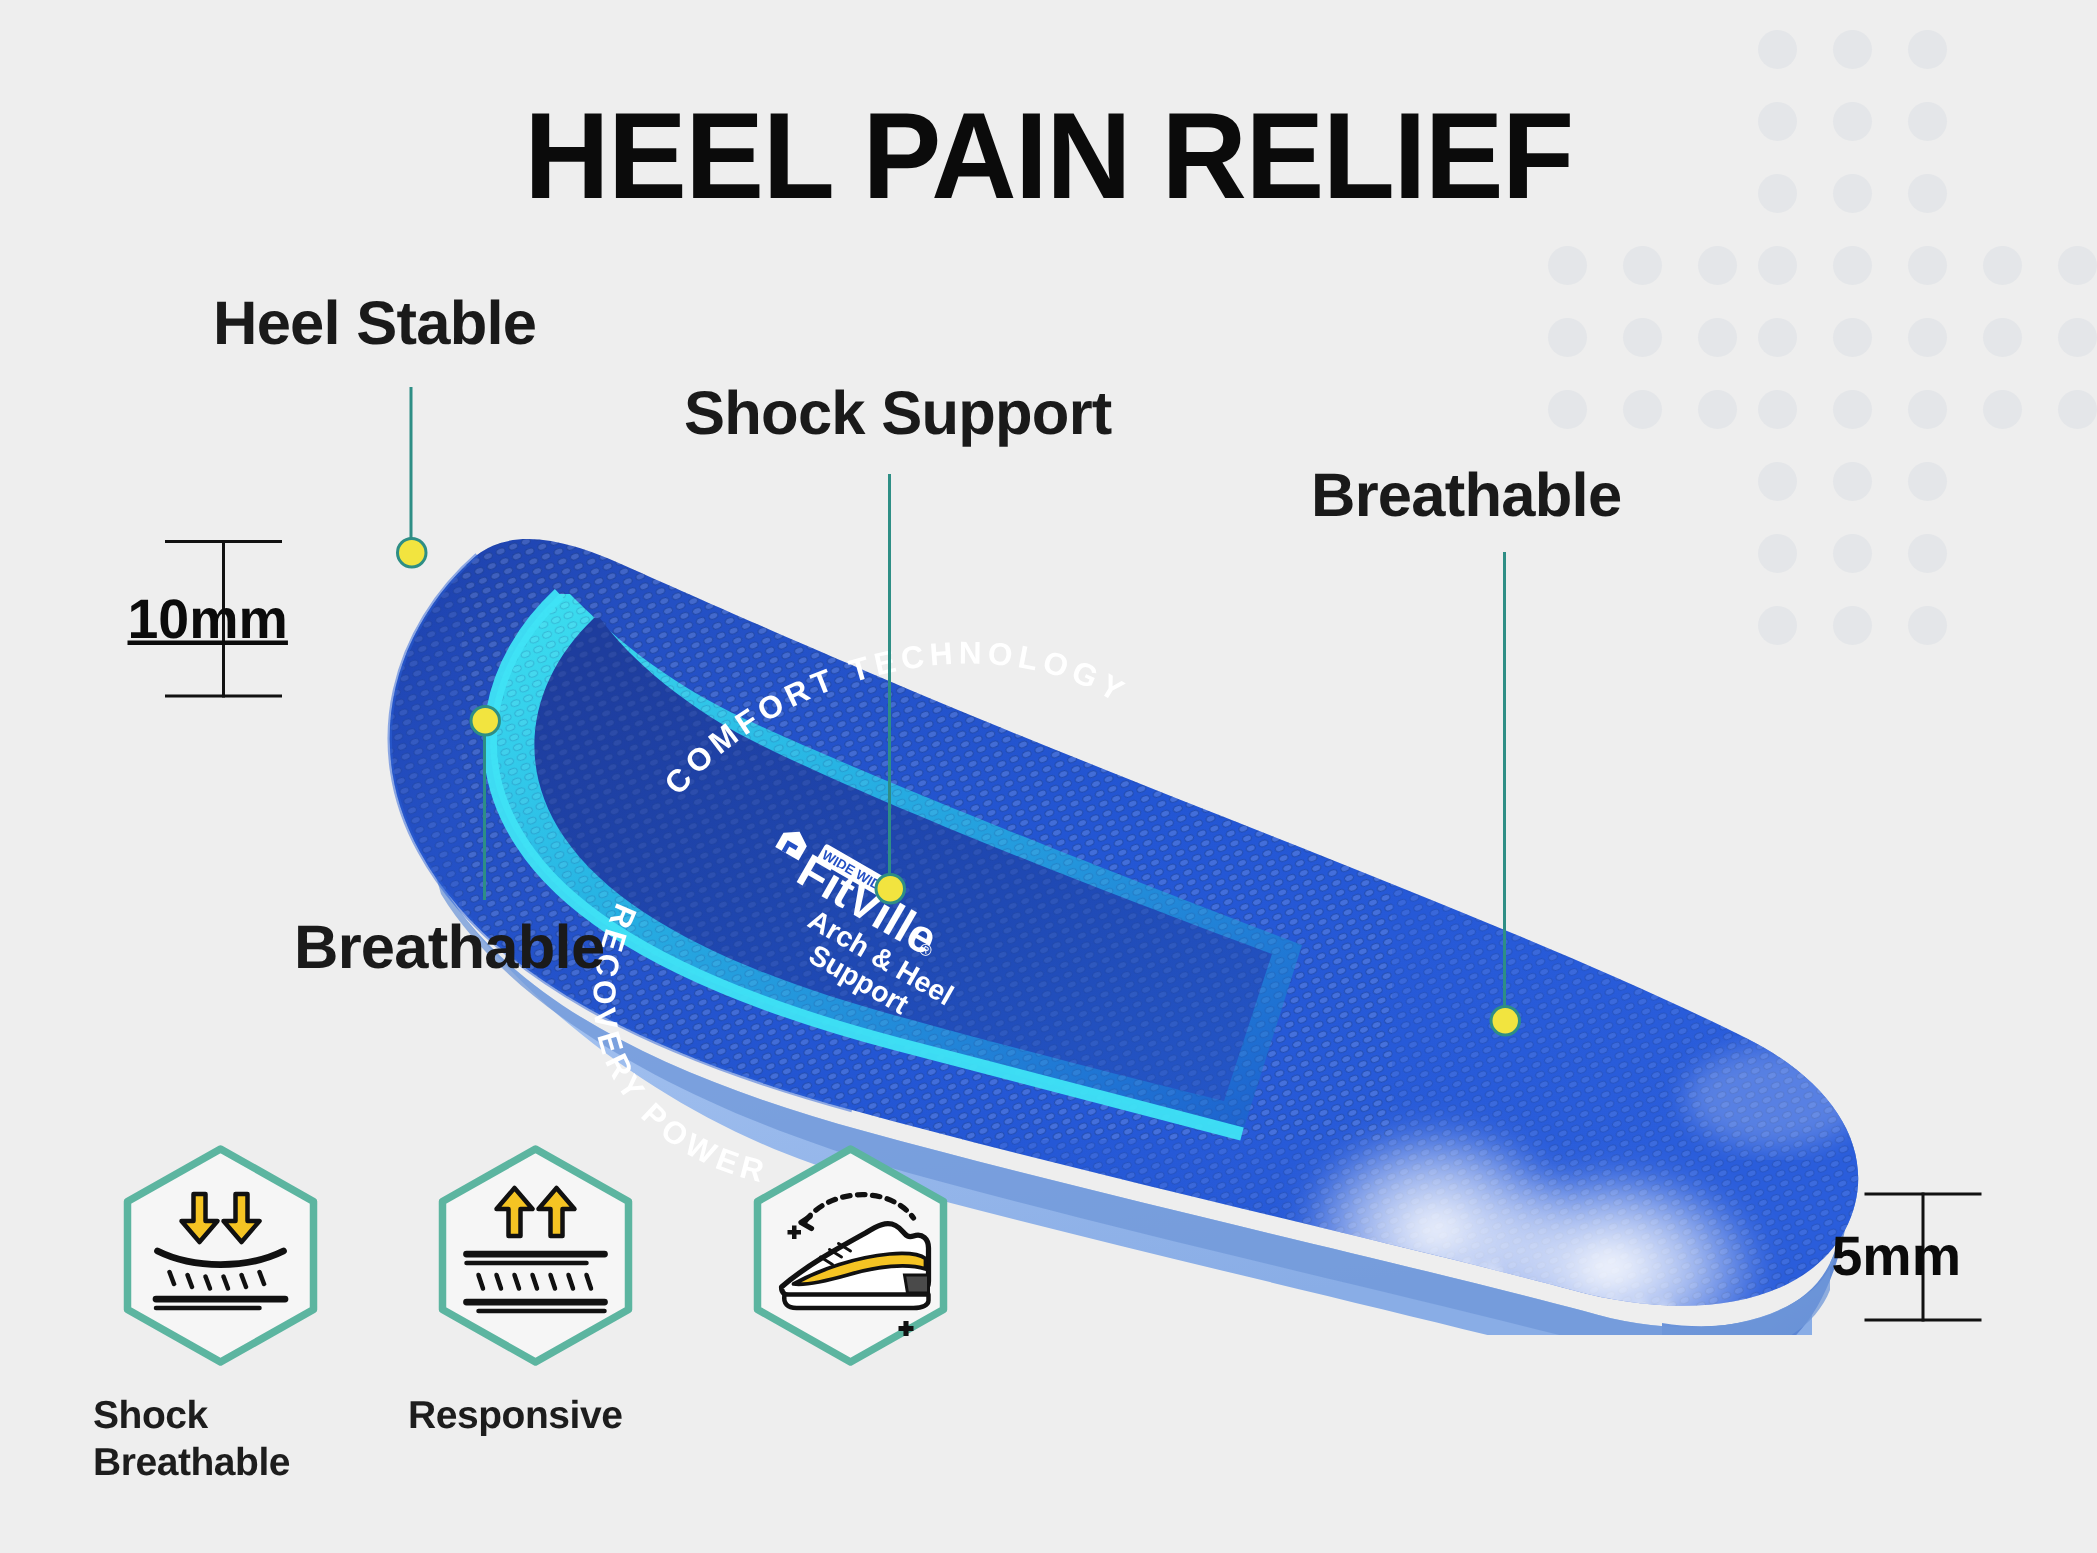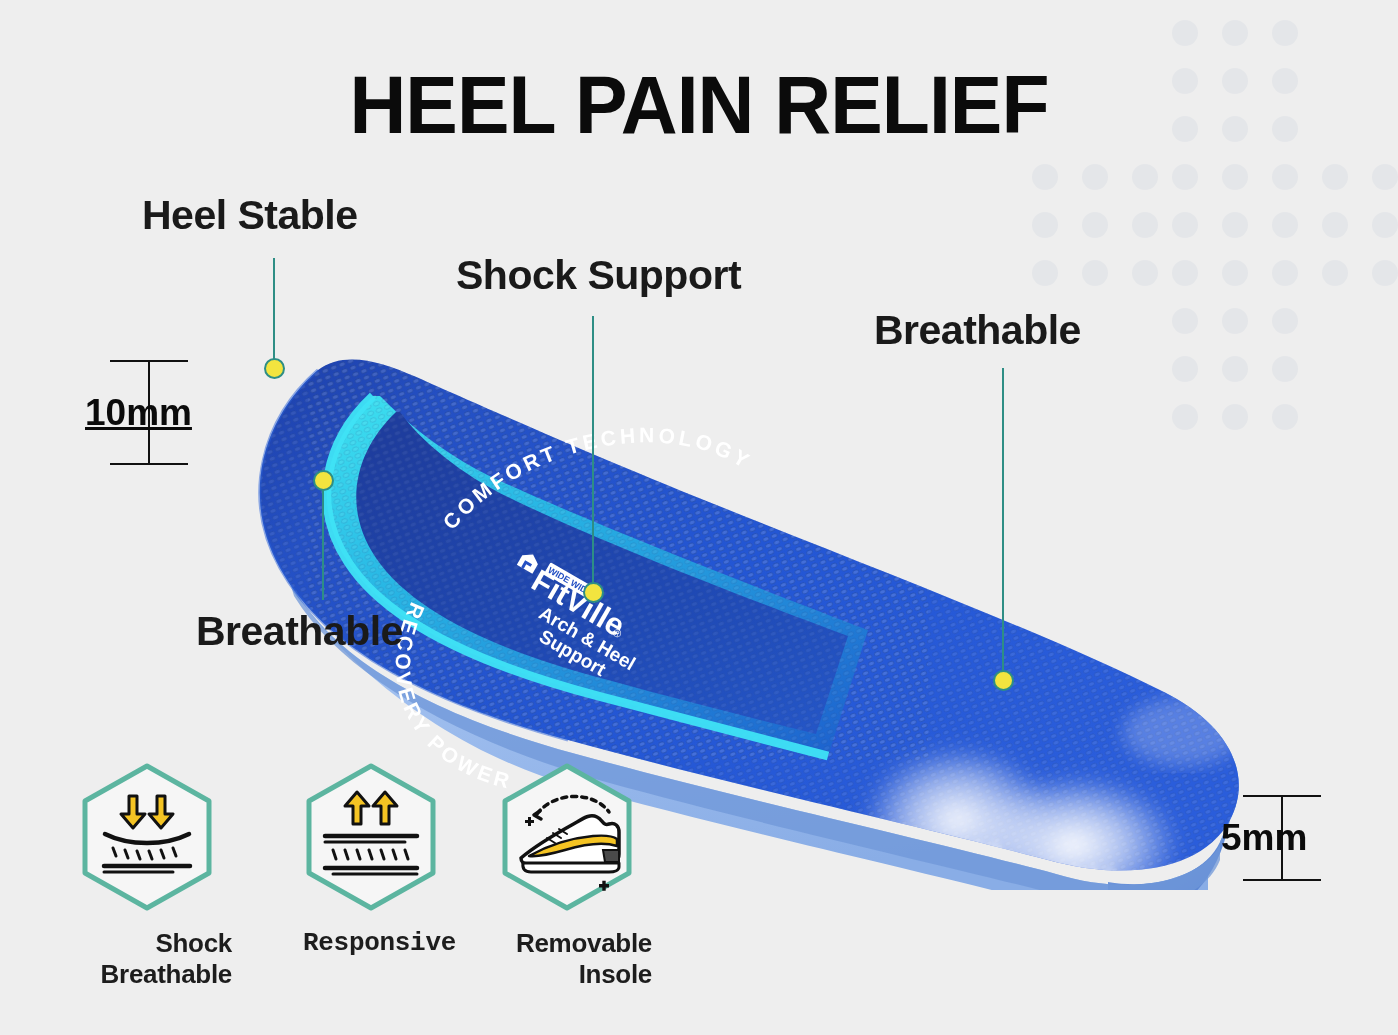--- a/index.html
+++ b/index.html
@@ -58,21 +58,21 @@
     position:absolute;
     font-size:37px; font-weight:bold; color:#0b0b0b;
     white-space:nowrap;
   }
 
   
   .insole-wrap { position:absolute; left:168px; top:300px; width:1090px; height:590px; }
 
   
   .features { position:absolute; left:62px; top:762px; width:620px; }
-  .feature { position:absolute; width:170px; text-align:right; }
+  .feature { position:absolute; width:170px; text-align:left; }
   .hex-wrap { position:relative; width:148px; height:150px; margin:0 auto; }
   .hex-label {
     margin-top:16px;
     font-size:26px; font-weight:bold; color:#1d1d1d;
     line-height:1.18; letter-spacing:-0.3px;
   }
 </style>
 </head>
 <body>
 
@@ -311,21 +311,21 @@
           <path d="M84,34 l0,18 l-8,0 l12,14 l12,-14 l-8,0 l0,-18 Z"></path>
         </g>
       </svg>
     </div>
     <div class="hex-label">
       <div>Shock</div>
       <div>Breathable</div>
     </div>
   </div>
 
-  <div class="feature" style="left:224px; top:0;font-family:Liberation Mono, monospace;">
+  <div class="feature" style="left:210px; top:0;">
     <div class="hex-wrap">
       <svg width="148" height="150" viewBox="0 0 148 150">
         <polygon points="74,4 136,39 136,111 74,146 12,111 12,39" fill="#f6f6f6" stroke="#5cb5a0" stroke-width="5" stroke-linejoin="round"></polygon>
         <g stroke="#111" stroke-width="4.5" fill="none" stroke-linecap="round">
           <path d="M28,74 L120,74"></path>
           <path d="M28,80 L108,80" stroke-width="3"></path>
           <path d="M28,106 L120,106"></path>
           <path d="M36,112 L120,112" stroke-width="3"></path>
         </g>
         <g stroke="#111" stroke-width="3" stroke-linecap="round">
@@ -366,19 +366,15 @@
           <path d="M54,76 l8,5"></path>
             <path d="M60,71 l8,5"></path>
             <path d="M66,67 l8,5"></path>
         </g>
         <g fill="#111">
           <path d="M32,58 h9 v3 h-9 Z M35,55 h3 v9 h-3 Z"></path>
           <path d="M106,122 h10 v3.4 h-10 Z M109.3,118.7 h3.4 v10 h-3.4 Z"></path>
         </g>
       </svg>
     </div>
-    <div class="hex-label">
-      <div>Removable</div>
-      <div>Insole</div>
-    </div>
   </div>
 
 </div>
 
 </body></html>

